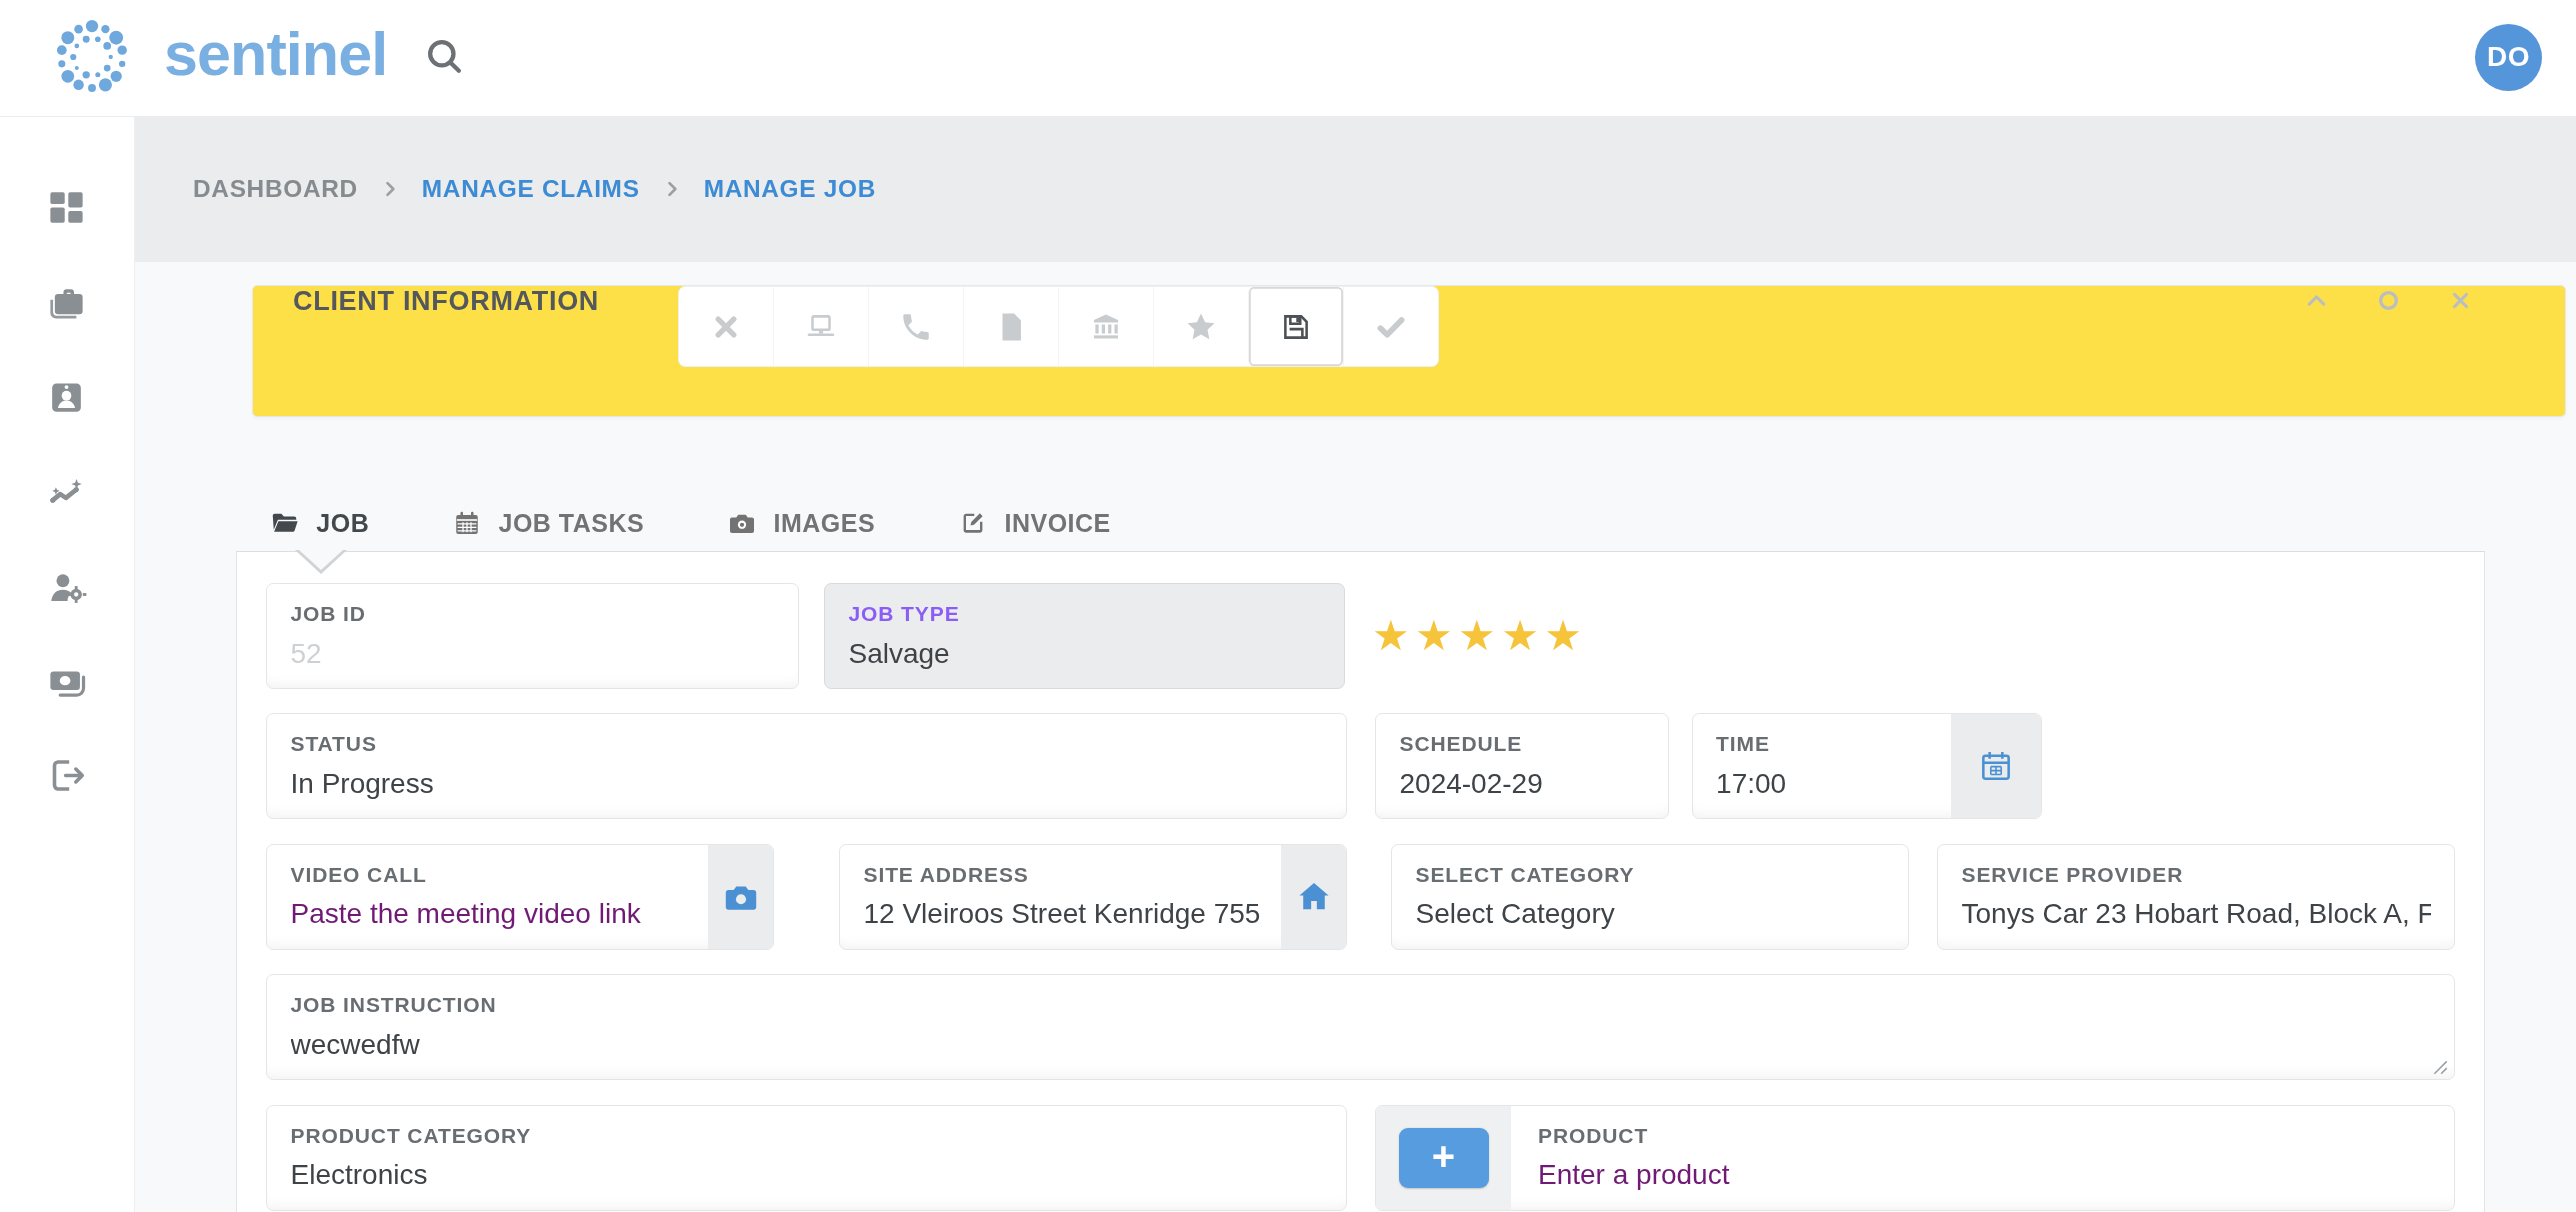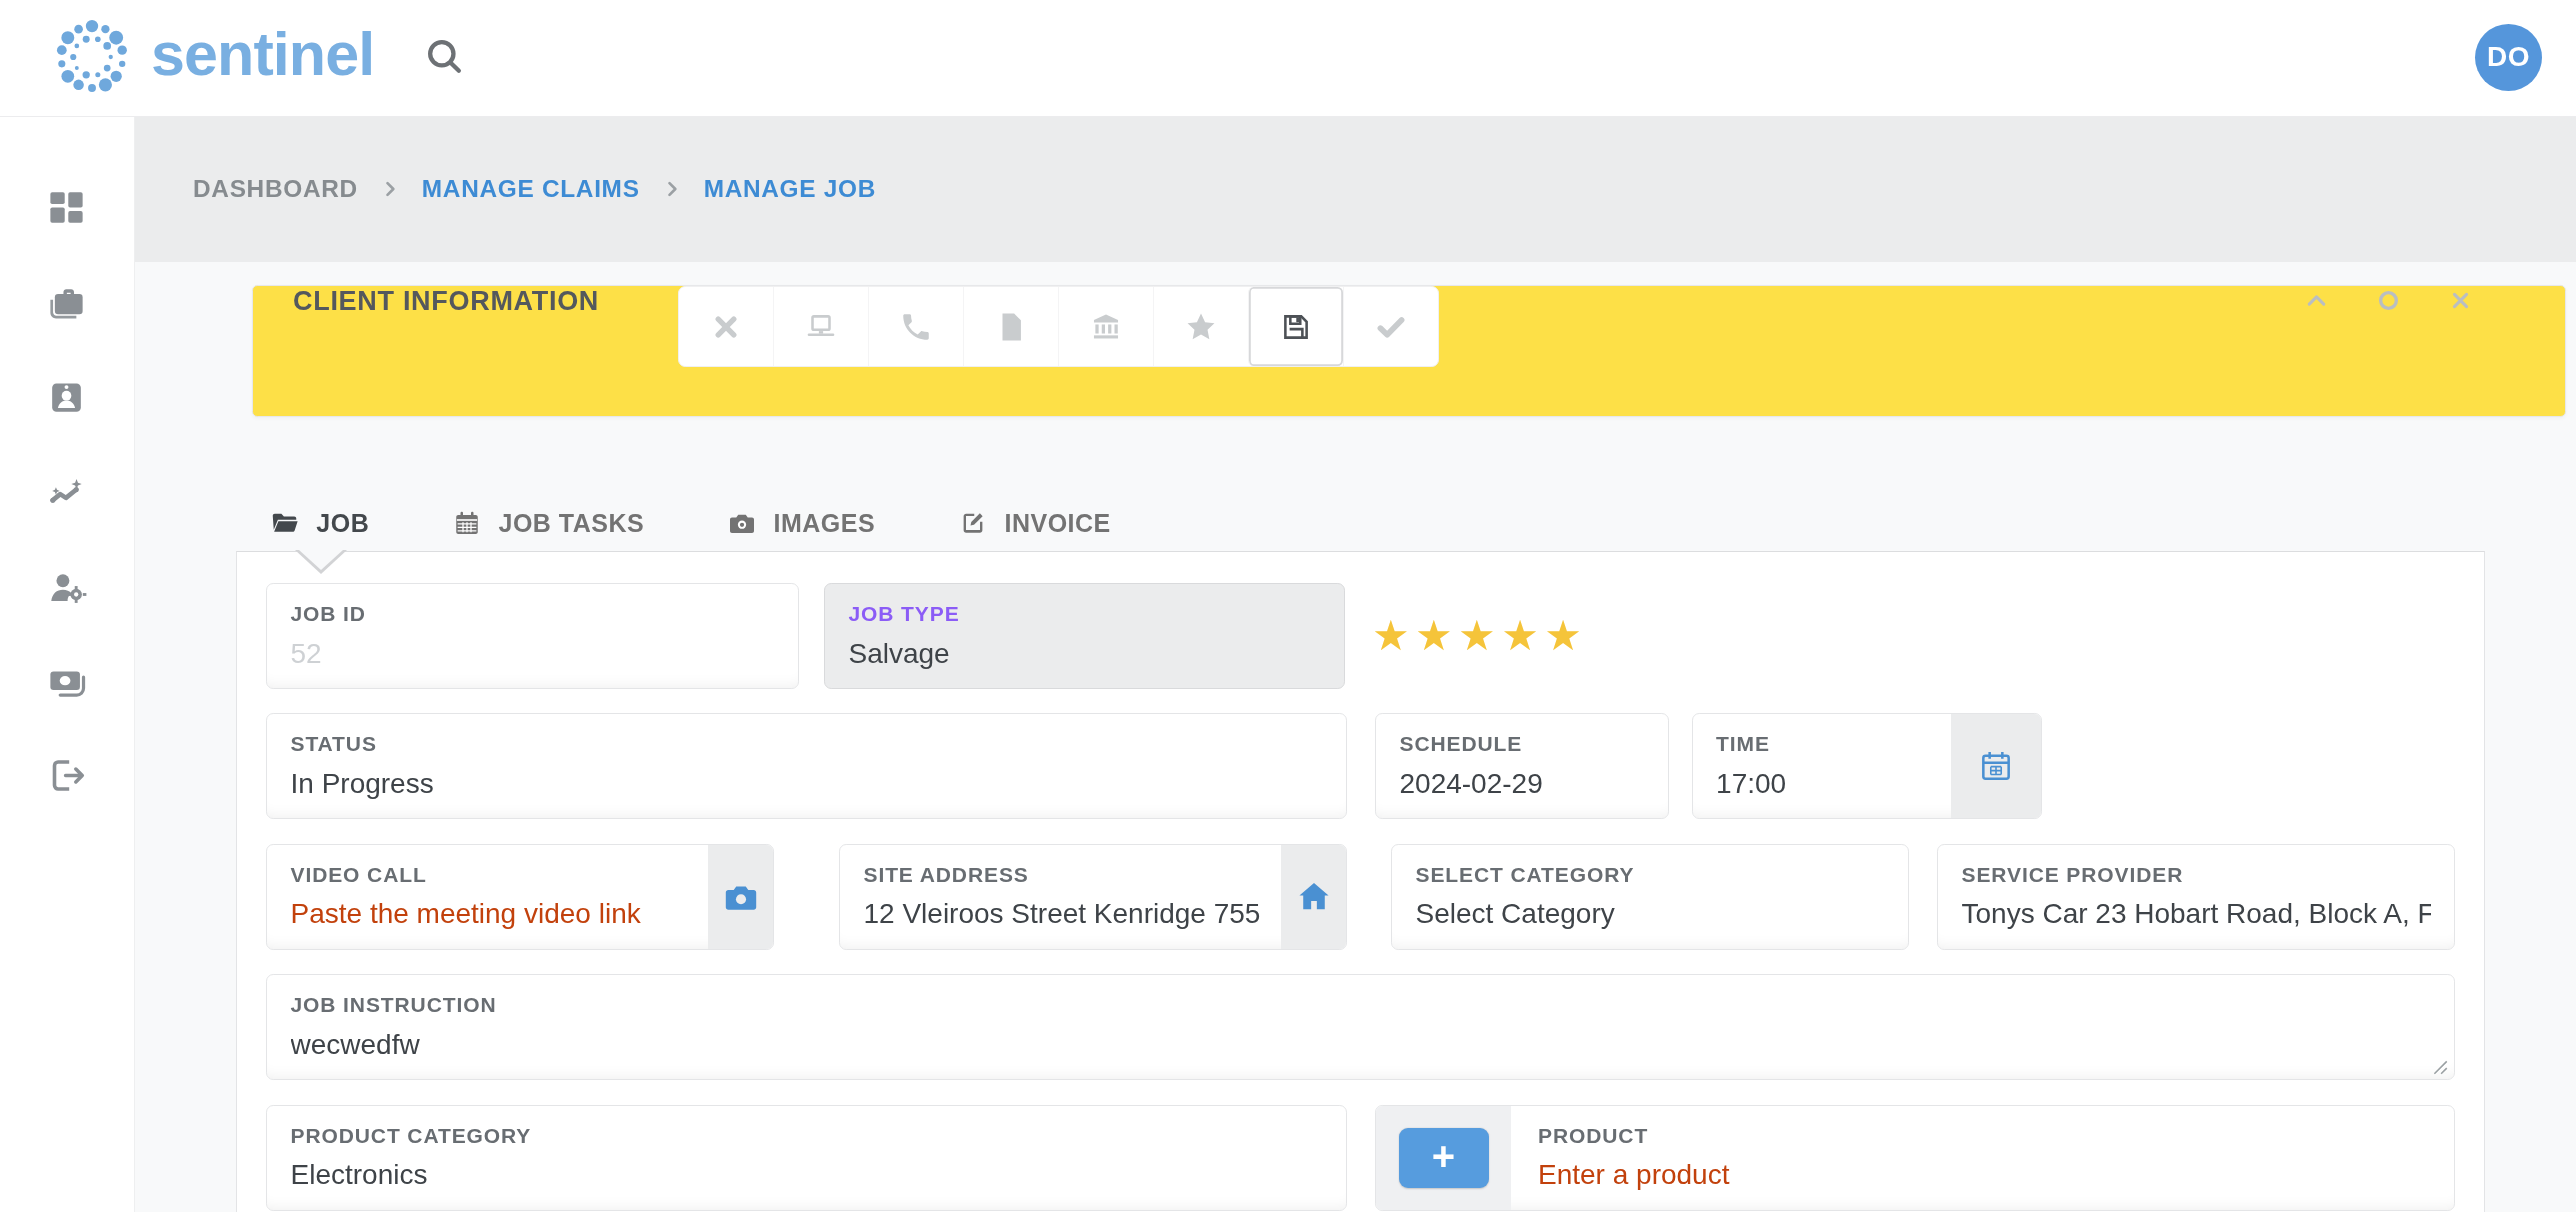--- a/index.html
+++ b/index.html
@@ -7,21 +7,21 @@
     width:2576px;height:1212px;overflow:hidden;position:relative;
     background:#f8f9fa;font-family:"Liberation Sans", sans-serif;
     -webkit-font-smoothing:antialiased;
   }
   .stage{position:absolute;inset:0;}
 
   
   .header{position:absolute;left:0;top:0;width:100%;height:116px;background:#fff;border-bottom:1.8px solid #ececee;z-index:10;}
   .logo{position:absolute;left:47px;top:11px;height:94px;display:flex;align-items:center;cursor:pointer;}
   .logo svg{width:90px;height:90px;}
-  .logo-text{font-size:61px;font-weight:bold;color:#79afe1;letter-spacing:-0.9px;margin-left:14px;line-height:1;padding-bottom:7.2px;text-align:right;}
+  .logo-text{font-size:61px;font-weight:bold;color:#79afe1;letter-spacing:-0.9px;margin-left:27px;line-height:1;padding-bottom:7.2px;text-align:right;}
   .searchbar{position:absolute;left:423px;top:0;height:116px;display:flex;align-items:center;gap:25px;cursor:text;min-width:813px;}
   .searchbar svg{width:43px;height:43px;color:#6d7175;}
   .search-ph{font-size:37px;color:#9da1a5;}
   .search-ph b{color:#6d7175;font-weight:bold;}
   .avatar{position:absolute;right:34px;top:23.5px;width:67px;height:67px;border-radius:50%;background:#5596db;
     display:flex;align-items:center;justify-content:center;color:#fff;font-size:28px;font-weight:bold;letter-spacing:0.5px;cursor:pointer;}
 
   
   .sidebar{position:absolute;left:0;top:116px;bottom:0;width:134px;background:#fff;border-right:1.8px solid #eeeff0;z-index:5;}
   .side-icon{position:absolute;left:45px;width:43px;height:43px;color:#8a8f94;cursor:pointer;}
@@ -67,21 +67,21 @@
     border-left:26px solid transparent;border-right:26px solid transparent;border-top:24.4px solid #d2d3d5;}
   .notch-inner{position:absolute;top:-1.8px;left:62px;width:0;height:0;
     border-left:22px solid transparent;border-right:22px solid transparent;border-top:20px solid #f8f9fa;}
   .formwrap{position:absolute;inset:0;padding:31px 29px;display:flex;flex-direction:column;gap:24.4px;}
   .frow{display:flex;height:106px;flex:none;align-items:stretch;}
 
   .field{position:relative;border:1.8px solid #e4e5e7;border-radius:7.2px;background:#fff;
     box-shadow:inset 0 -14.5px 16.3px -14.5px rgba(0,0,0,.08);padding:18px 23.5px;overflow:hidden;box-sizing:border-box;cursor:text;}
   .lbl{font-size:21px;font-weight:bold;color:#686d72;letter-spacing:0.9px;white-space:nowrap;}
   .val{margin-top:11.7px;font-size:28px;color:#3e4348;white-space:nowrap;overflow:hidden;}
-  .val.ph{color:#c2410c;}
+  .val.ph{color:#701a75;}
   .val.lite{color:#ced1d4;}
   .field.disabled{background:#ebeced;border-color:#d9dadc;box-shadow:none;cursor:default;}
   .field.disabled .lbl{color:#8b5cf6;}
   .addon-r{position:absolute;right:0;top:0;bottom:0;width:65px;background:#ebeced;
     display:flex;align-items:center;justify-content:center;color:#4a90d2;}
   .addon-r.wide{width:90px;}
   .addon-r svg{width:38px;height:38px;}
   .stars{align-self:center;margin-left:27px;font-size:42px;color:#f5c43a;letter-spacing:5.4px;line-height:1;cursor:pointer;white-space:nowrap;}
   .resize-handle{position:absolute;right:5.4px;bottom:3.6px;width:18px;height:18px;color:#9aa0a3;cursor:nwse-resize;}
   .resize-handle svg{width:18px;height:18px;display:block;}

